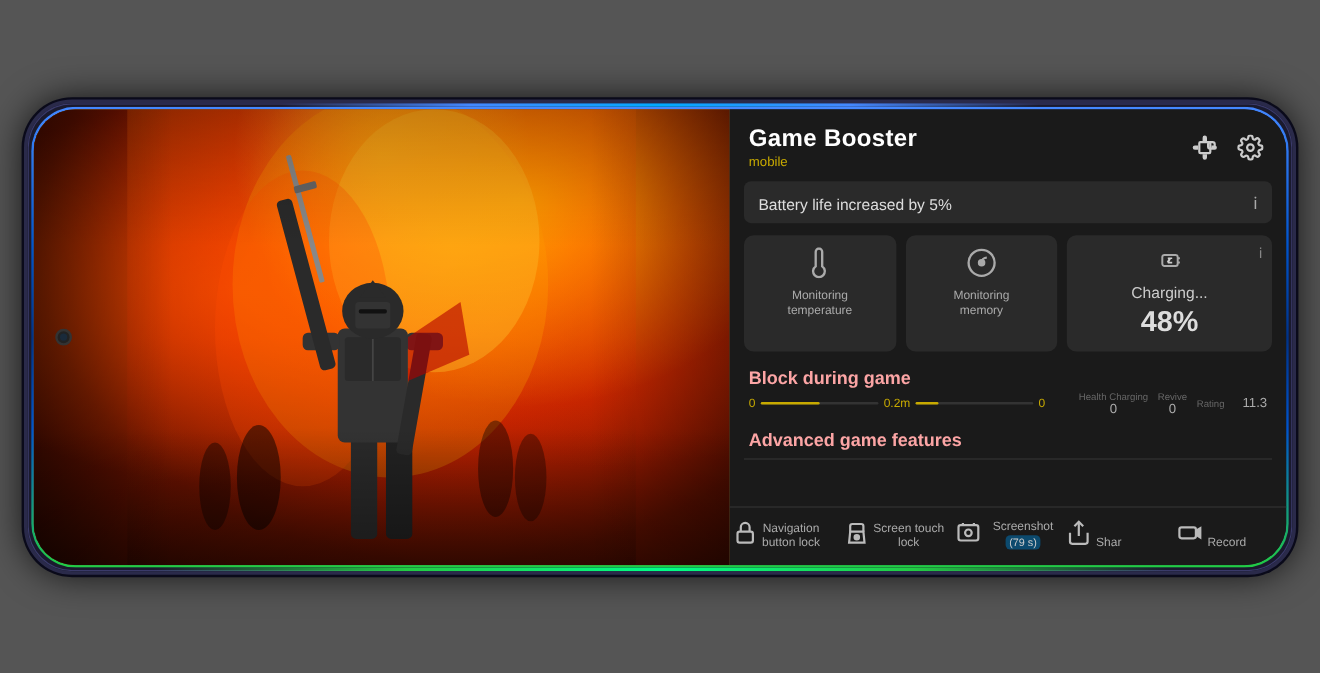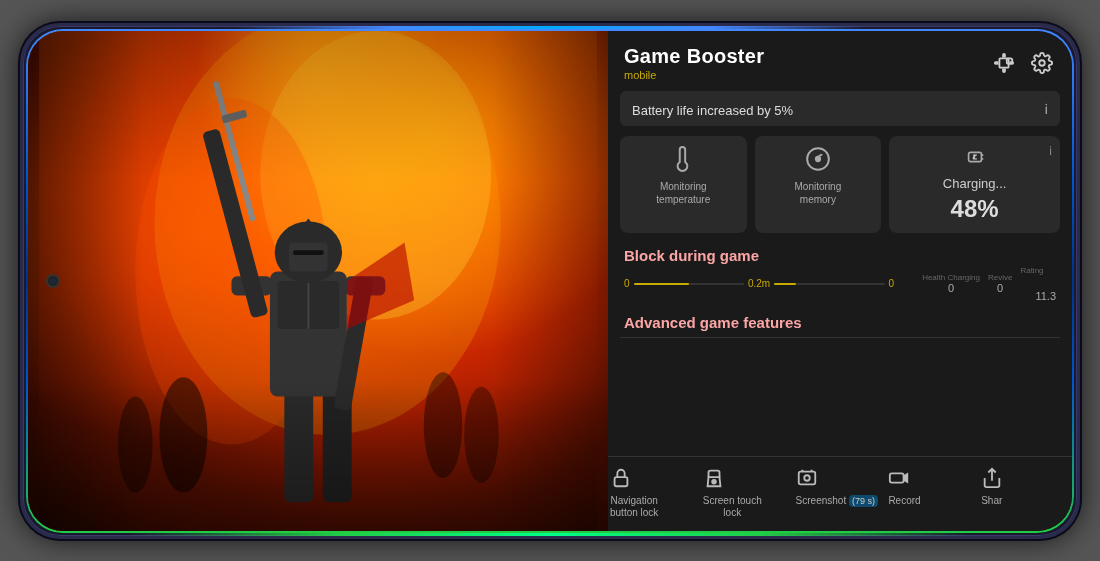--- a/index.html
+++ b/index.html
@@ -8,21 +8,21 @@
       height: 561px;
       background: #555;
       display: flex;
       align-items: center;
       justify-content: center;
       font-family: 'Segoe UI', Arial, sans-serif;
     }
 
     .phone-outer {
       width: 1060px;
-      height: 516px;
+      height: 396px;
       background: #1a1a2e;
       border-radius: 40px;
       border: 3px solid #2a2a4a;
       box-shadow:
         0 0 0 2px #0a0a1a,
         0 0 30px rgba(0,0,0,0.8),
         inset 0 0 0 1px #3a3a6a;
       position: relative;
       overflow: hidden;
       display: flex;
@@ -275,22 +275,22 @@
     .bottom-toolbar {
       margin-top: auto;
       border-top: 1px solid #333;
       display: flex;
       padding: 6px 0 8px;
     }
 
     .tool-btn {
       flex: 1;
       display: flex;
-      flex-direction: column;
-      align-items: flex-start;
+      flex-direction: row;
+      align-items: flex-end;
       gap: 3px;
       cursor: pointer;
       padding: 4px 2px;
     }
 
     .tool-icon {
       font-size: 20px;
       color: #bbb;
       line-height: 1;
     }
@@ -478,21 +478,21 @@
         </div>
         <div style="display:flex; gap:8px; align-items:center; margin-left:8px;">
           <div style="display:flex;flex-direction:column;align-items:center;">
             <span style="font-size:8px;color:#666;">Health Charging</span>
             <span style="font-size:11px;color:#aaa;">0</span>
           </div>
           <div style="display:flex;flex-direction:column;align-items:center;">
             <span style="font-size:8px;color:#666;">Revive</span>
             <span style="font-size:11px;color:#aaa;">0</span>
           </div>
-          <div style="display:flex;flex-direction:column;gap:15px;">
+          <div style="display:flex;align-items:center;">
             <span style="font-size:8px;color:#666;">Rating</span>
             <span style="font-size:11px;color:#aaa;margin-left:15px;">11.3</span>
           </div>
         </div>
       </div>
 
       <div class="section-header">Advanced game features</div>
 
       <div class="divider"></div>
 
@@ -526,35 +526,35 @@
               <circle cx="12" cy="12" r="3"></circle>
               <path d="M7 5V3M17 5V3"></path>
             </svg>
           </div>
           <div class="tool-label">Screenshot <span class="screenshot-badge">(79 s)</span></div>
         </div>
 
         <div class="tool-btn">
           <div class="tool-icon">
             <svg width="22" height="22" viewBox="0 0 24 24" fill="none" stroke="#bbb" stroke-width="2">
-              <rect x="2" y="7" width="15" height="10" rx="2"></rect>
-              <polygon points="17 9 22 6 22 18 17 15" fill="#bbb" stroke="none"></polygon>
-            </svg>
-          </div>
-          <div class="tool-label">Record</div>
+              <path d="M4 12v8a2 2 0 0 0 2 2h12a2 2 0 0 0 2-2v-8"></path>
+              <polyline points="16 6 12 2 8 6"></polyline>
+              <line x1="12" y1="2" x2="12" y2="15"></line>
+            </svg>
+          </div>
+          <div class="tool-label">Shar</div>
         </div>
 
         <div class="tool-btn">
           <div class="tool-icon">
             <svg width="22" height="22" viewBox="0 0 24 24" fill="none" stroke="#bbb" stroke-width="2">
-              <path d="M4 12v8a2 2 0 0 0 2 2h12a2 2 0 0 0 2-2v-8"></path>
-              <polyline points="16 6 12 2 8 6"></polyline>
-              <line x1="12" y1="2" x2="12" y2="15"></line>
-            </svg>
-          </div>
-          <div class="tool-label">Shar</div>
+              <rect x="2" y="7" width="15" height="10" rx="2"></rect>
+              <polygon points="17 9 22 6 22 18 17 15" fill="#bbb" stroke="none"></polygon>
+            </svg>
+          </div>
+          <div class="tool-label">Record</div>
         </div>
 
       </div>
 
     </div>
   </div>
 </div>
 
 </body></html>

